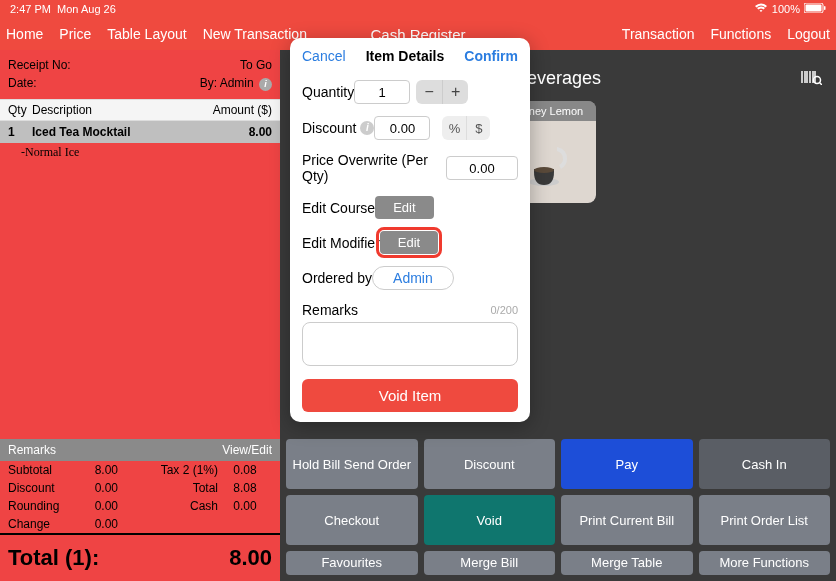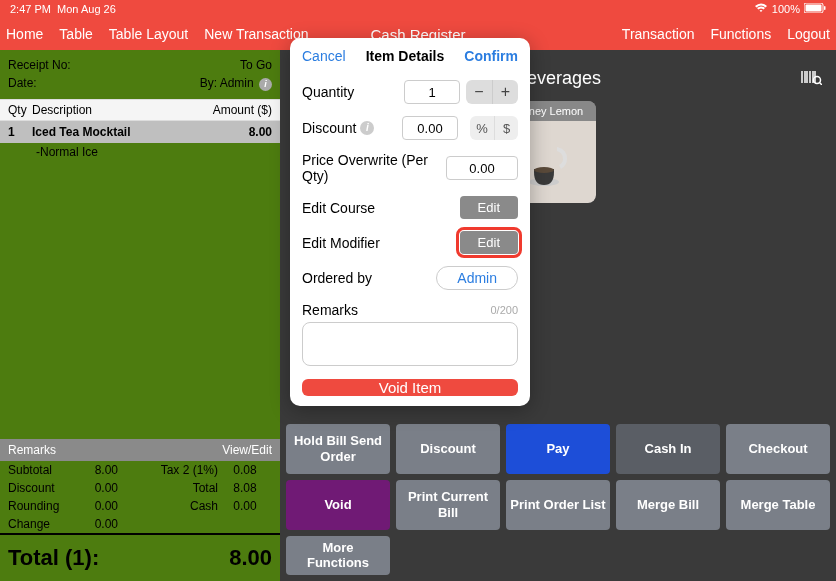--- a/index.html
+++ b/index.html
@@ -8,80 +8,80 @@
 .status-bar { height: 18px; background: #ef4a3f; display: flex; justify-content: space-between; align-items: center; padding: 0 10px; color: #fff; font-size: 11px; font-weight: 500; }
 .status-right { display: flex; align-items: center; gap: 4px; justify-content: flex-end; }
 
 .nav-bar { height: 32px; background: #ef4a3f; display: flex; justify-content: space-between; align-items: center; padding: 0 6px; color: #fff; font-size: 14px; }
 .nav-left, .nav-right { display: flex; gap: 16px; }
 .nav-item { cursor: pointer; }
 .nav-center { position: absolute; left: 50%; transform: translateX(-50%); font-size: 15px; }
 
 .content { display: flex; height: calc(100% - 50px); }
 
-.receipt-panel { width: 280px; background: #4d7c0f; display: flex; flex-direction: column; font-size: 12px; }
+.receipt-panel { width: 280px; background: #ef4444; display: flex; flex-direction: column; font-size: 12px; }
 .receipt-header { padding: 6px 8px; }
 .r-row { display: flex; justify-content: space-between; padding: 2px 0; }
 .r-row .info-icon { display: inline-block; width: 13px; height: 13px; background: #aaa; border-radius: 50%; color: #fff; text-align: center; font-size: 9px; line-height: 13px; margin-left: 2px; font-style: italic; font-weight: bold; }
 .columns-header { background: #f5f5f5; padding: 3px 8px; display: flex; font-weight: 400; border-top: 1px solid #ddd; border-bottom: 1px solid #ddd; }
 .col-qty { width: 24px; }
 .col-desc { flex: 1; }
 .col-amt { width: 70px; text-align: right; }
 .line-item { display: flex; padding: 4px 8px; }
 .line-item.selected { background: #bfbfbf; font-weight: 600; }
-.modifier-line { padding: 2px 8px 2px 36px; }
+.modifier-line { padding: 2px 8px 2px 21px; font-family: Liberation Serif, serif; }
 .remarks-bar { background: #8a8a8a; color: #fff; padding: 4px 8px; display: flex; justify-content: space-between; font-size: 12px; }
 .totals-section { padding: 0 8px; font-size: 12px; border-radius: 28px; }
 .totals-row { display: flex; }
 .totals-row > div { padding: 2px 0; }
 .t-label1 { width: 60px; }
 .t-val1 { width: 50px; text-align: right; }
 .t-label2 { flex: 1; text-align: right; padding-right: 8px; }
 .t-val2 { width: 54px; text-align: center; }
 .grand-total { border-top: 2px solid #000; padding: 10px 8px; display: flex; justify-content: space-between; font-size: 22px; font-weight: 700; }
 
 .main-area { flex: 1; background: #3a3a3a; position: relative; display: flex; flex-direction: column; }
 .catalog { flex: 1; padding: 18px 14px; }
 .cat-header { display: flex; justify-content: space-between; align-items: center; color: #fff; margin-bottom: 12px; }
 .cat-title-wrap { flex: 1; text-align: center; font-size: 18px; font-weight: 500; }
 .barcode-icon { width: 22px; height: 16px; }
 .products { display: flex; gap: 10px; }
 .product-card { width: 94px; background: #888; border-radius: 8px; overflow: hidden; cursor: pointer; }
 .p-name { color: #fff; font-size: 11px; text-align: center; padding: 4px 2px; background: #888; }
 .p-img { height: 82px; display: flex; align-items: center; justify-content: center; border-radius: 0 0 8px 8px; }
 
-.bottom-buttons { padding: 6px; display: grid; grid-template-columns: repeat(5, 1fr); grid-template-rows: 50px 50px; gap: 6px; font-weight: bold; }
+.bottom-buttons { padding: 6px; display: grid; grid-template-columns: repeat(4, 1fr); grid-template-rows: 50px 50px; gap: 6px; }
 .bbtn { background: #7a7f88; color: #fff; border-radius: 4px; display: flex; align-items: center; justify-content: center; text-align: center; font-size: 13px; cursor: pointer; padding: 4px; line-height: 1.2; }
 .bbtn.pay { background: #1d4ed8; }
 .bbtn.cashin { background: #5a5e65; }
-.bbtn.void { background: #701a75; }
+.bbtn.void { background: #0f766e; }
 
 .modal { position: absolute; left: 290px; top: 38px; width: 240px; background: #fff; border-radius: 10px; box-shadow: 0 4px 20px rgba(0,0,0,0.3); padding: 10px 12px; z-index: 100; font-size: 14px; }
 .modal-header { display: flex; justify-content: space-between; align-items: center; margin-bottom: 10px; }
 .m-cancel { color: #2b7de0; cursor: pointer; }
 .m-title { font-weight: 600; }
 .m-confirm { color: #2b7de0; font-weight: 600; cursor: pointer; }
-.m-row { display: flex; justify-content: space-between; align-items: center; padding: 6px 0; }
+.m-row { display: flex; align-items: center; padding: 6px 0; }
 .m-label { display: flex; align-items: center; gap: 4px; }
 .m-input { width: 56px; height: 24px; border: 1px solid #ccc; border-radius: 4px; text-align: center; font-size: 13px; }
 .m-input-wide { width: 72px; height: 24px; border: 1px solid #ccc; border-radius: 4px; text-align: center; font-size: 13px; }
 .stepper { display: flex; align-items: center; gap: 6px; }
 .step-btns { display: flex; background: #ddd; border-radius: 6px; overflow: hidden; }
 .step-b { width: 26px; height: 24px; display: flex; align-items: center; justify-content: center; cursor: pointer; color: #444; font-size: 16px; }
 .step-b + .step-b { border-left: 1px solid #ccc; }
 .toggle-btns { display: flex; background: #eee; border-radius: 6px; overflow: hidden; margin-left: 6px; }
 .toggle-b { width: 24px; height: 24px; display: flex; align-items: center; justify-content: center; cursor: pointer; color: #555; font-size: 13px; }
 .toggle-b + .toggle-b { border-left: 1px solid #ddd; }
 .edit-btn { background: #8a8a8a; color: #fff; border-radius: 4px; padding: 4px 18px; cursor: pointer; font-size: 13px; }
 .edit-btn.highlighted { outline: 3px solid #f03a2e; outline-offset: 1px; }
 .ordered-by { border: 1px solid #ccc; border-radius: 12px; padding: 3px 20px; color: #2b7de0; cursor: pointer; font-size: 14px; }
 .remarks-header { display: flex; justify-content: space-between; align-items: center; padding-top: 6px; }
 .remarks-count { color: #aaa; font-size: 11px; }
 .remarks-box { width: 100%; height: 44px; border: 1px solid #ccc; border-radius: 8px; margin-top: 4px; resize: none; padding: 4px; }
-.void-btn { width: 100%; background: #ef4a3f; color: #fff; border: none; border-radius: 6px; padding: 0; margin-top: 10px; font-size: 15px; cursor: pointer; }
+.void-btn { width: 100%; background: #ef4a3f; color: #fff; border: none; border-radius: 6px; padding: 8px; margin-top: 10px; font-size: 15px; cursor: pointer; }
 .info-dot { display: inline-block; width: 14px; height: 14px; background: #ccc; border-radius: 50%; color: #fff; text-align: center; font-size: 10px; line-height: 14px; font-style: italic; font-weight: bold; }
 </style>
 </head>
 <body>
 
 <div class="status-bar">
   <div><span>2:47 PM</span>&nbsp;&nbsp;<span>Mon Aug 26</span></div>
   <div class="status-right">
     <span>
       <svg width="14" height="10" viewBox="0 0 14 10">
@@ -95,21 +95,21 @@
           <rect x="1.5" y="1.5" width="16" height="7" rx="1" fill="#fff"></rect>
           <rect x="20" y="3" width="1.5" height="4" rx="0.7" fill="#fff"></rect>
         </svg>
     </span>
   </div>
 </div>
 
 <div class="nav-bar">
   <div class="nav-left">
     <span class="nav-item">Home</span>
-    <span class="nav-item">Table</span>
+    <span class="nav-item">Price</span>
     <span class="nav-item">Table Layout</span>
     <span class="nav-item">New Transaction</span>
   </div>
   <div class="nav-center">Cash Register</div>
   <div class="nav-right">
     <span class="nav-item">Transaction</span>
     <span class="nav-item">Functions</span>
     <span class="nav-item">Logout</span>
   </div>
 </div>
@@ -232,20 +232,21 @@
     </div>
     <div class="bottom-buttons">
       <div class="bbtn">Hold Bill Send Order</div>
       <div class="bbtn">Discount</div>
       <div class="bbtn pay">Pay</div>
       <div class="bbtn cashin">Cash In</div>
       <div class="bbtn">Checkout</div>
       <div class="bbtn void">Void</div>
       <div class="bbtn">Print Current Bill</div>
       <div class="bbtn">Print Order List</div>
+      <div class="bbtn">Favourites</div>
       <div class="bbtn">Merge Bill</div>
       <div class="bbtn">Merge Table</div>
       <div class="bbtn">More Functions</div>
     </div>
   </div>
 </div>
 
 <div class="modal">
   <div class="modal-header">
     <span class="m-cancel">Cancel</span>

